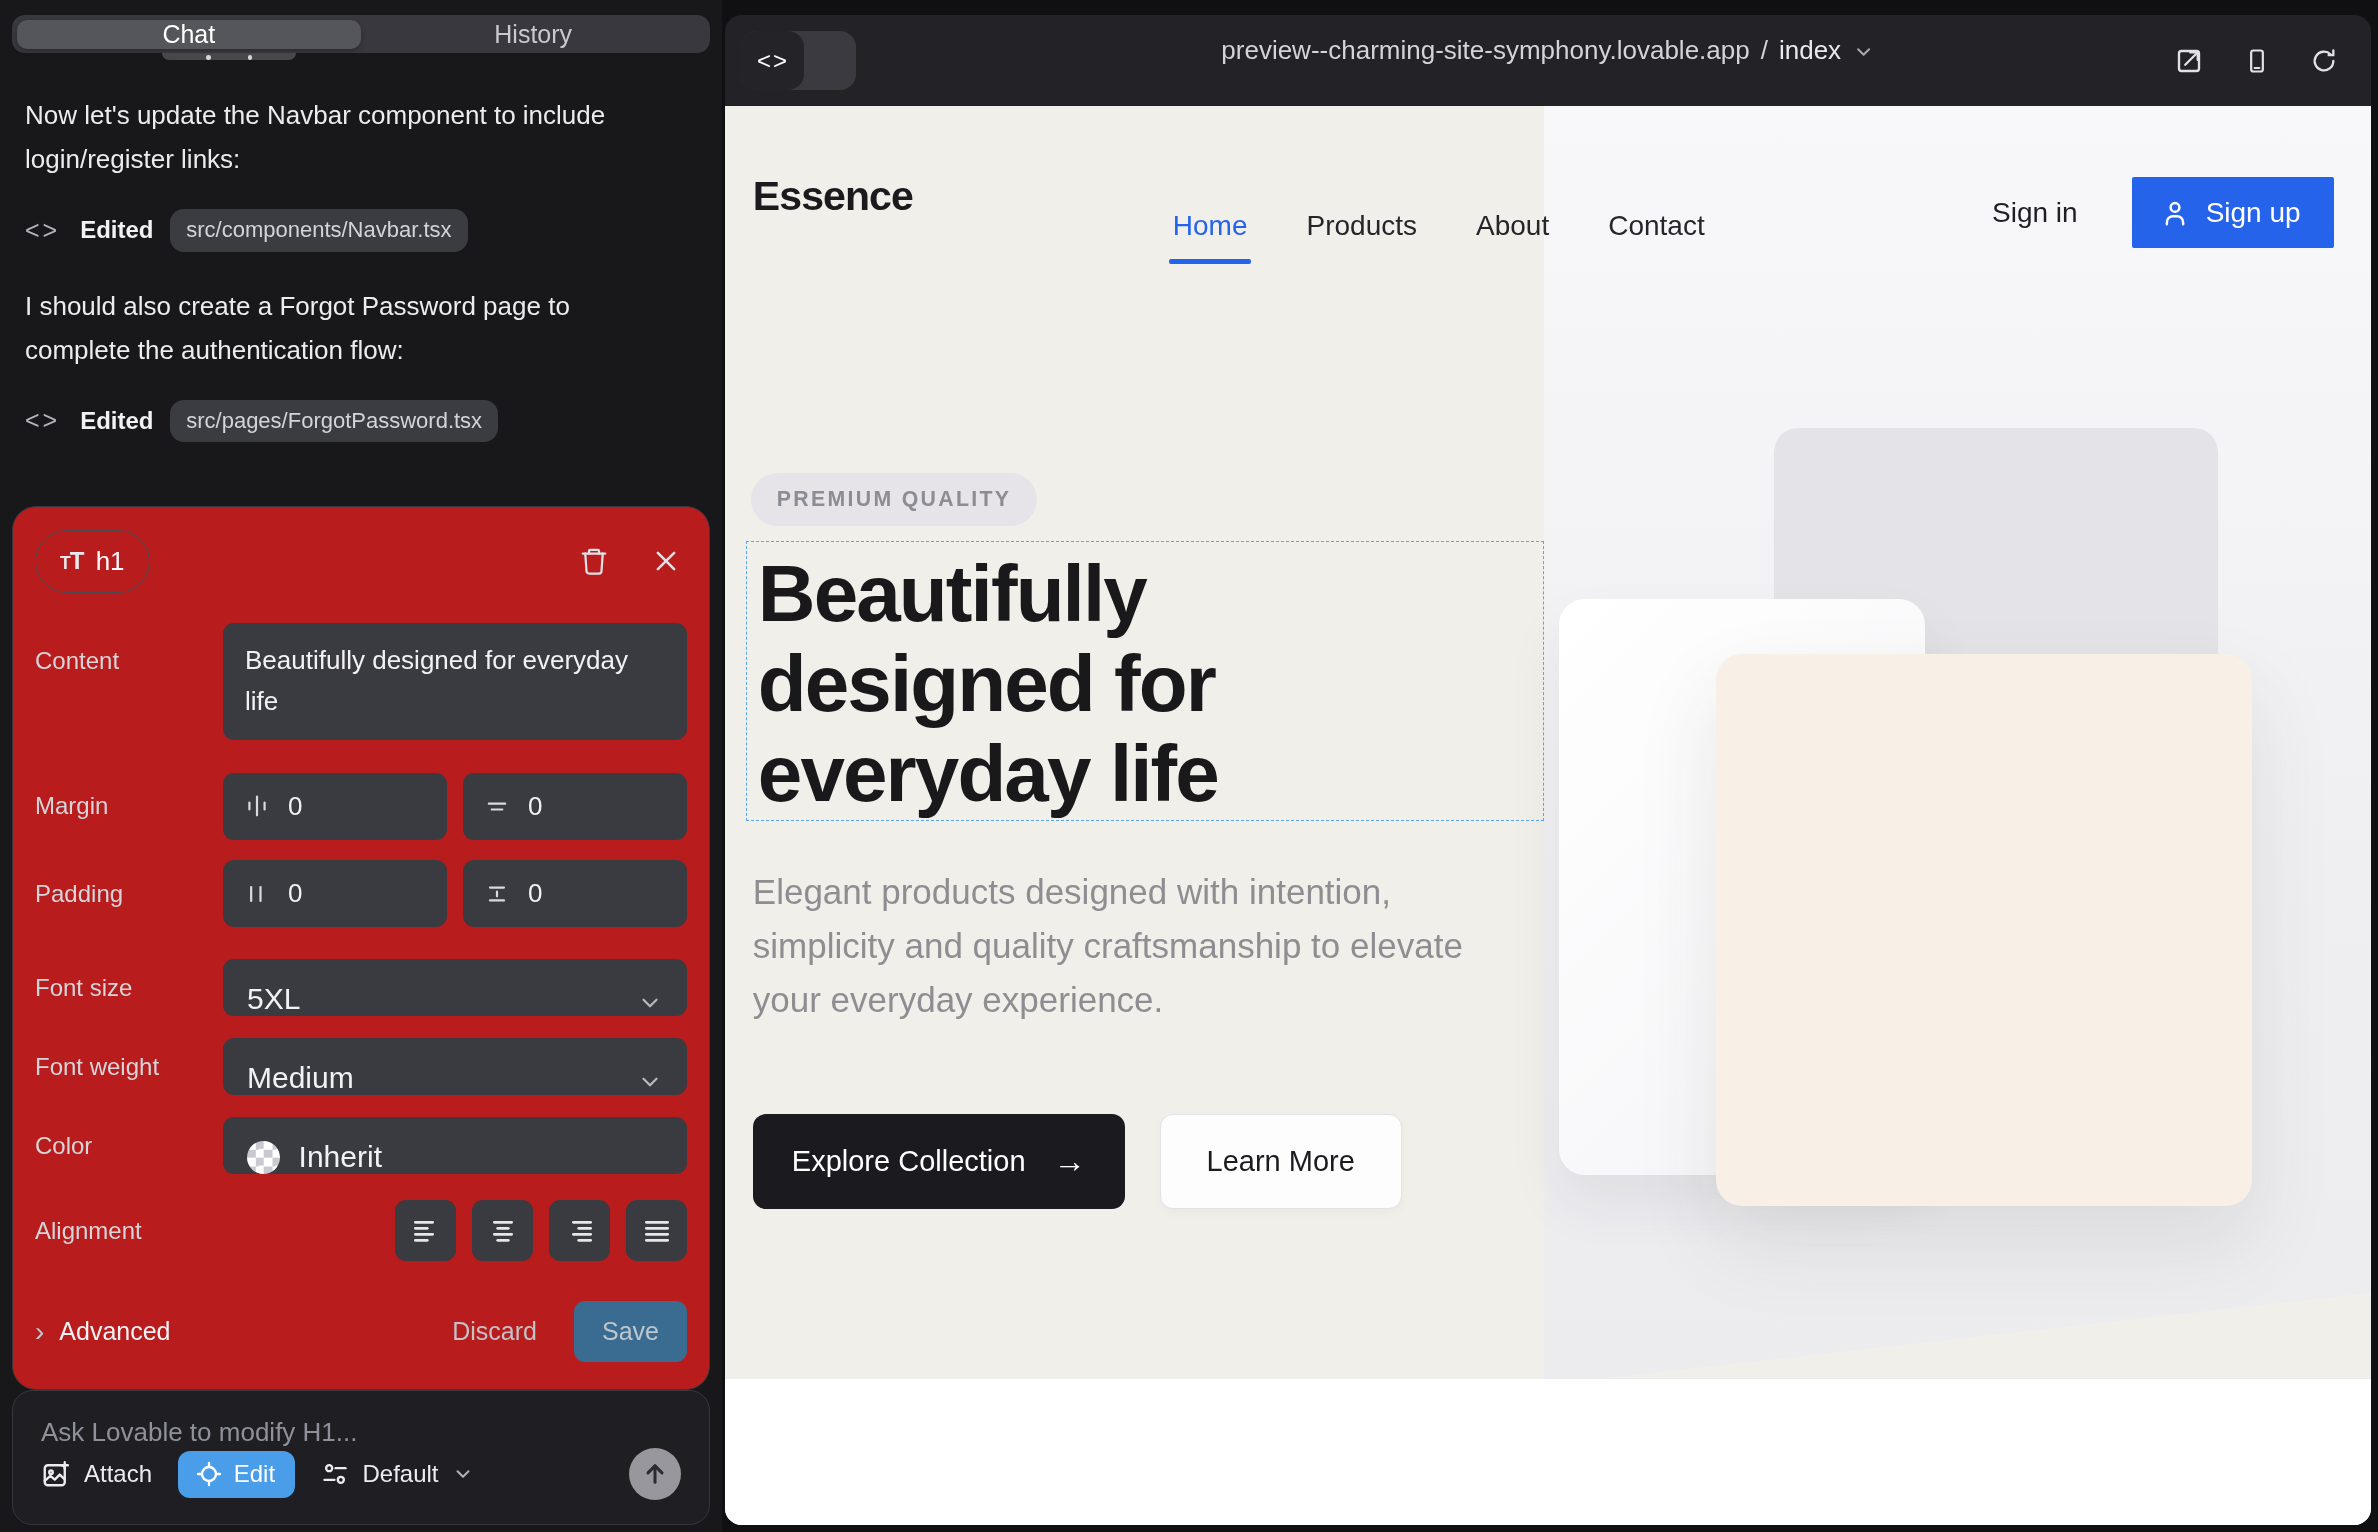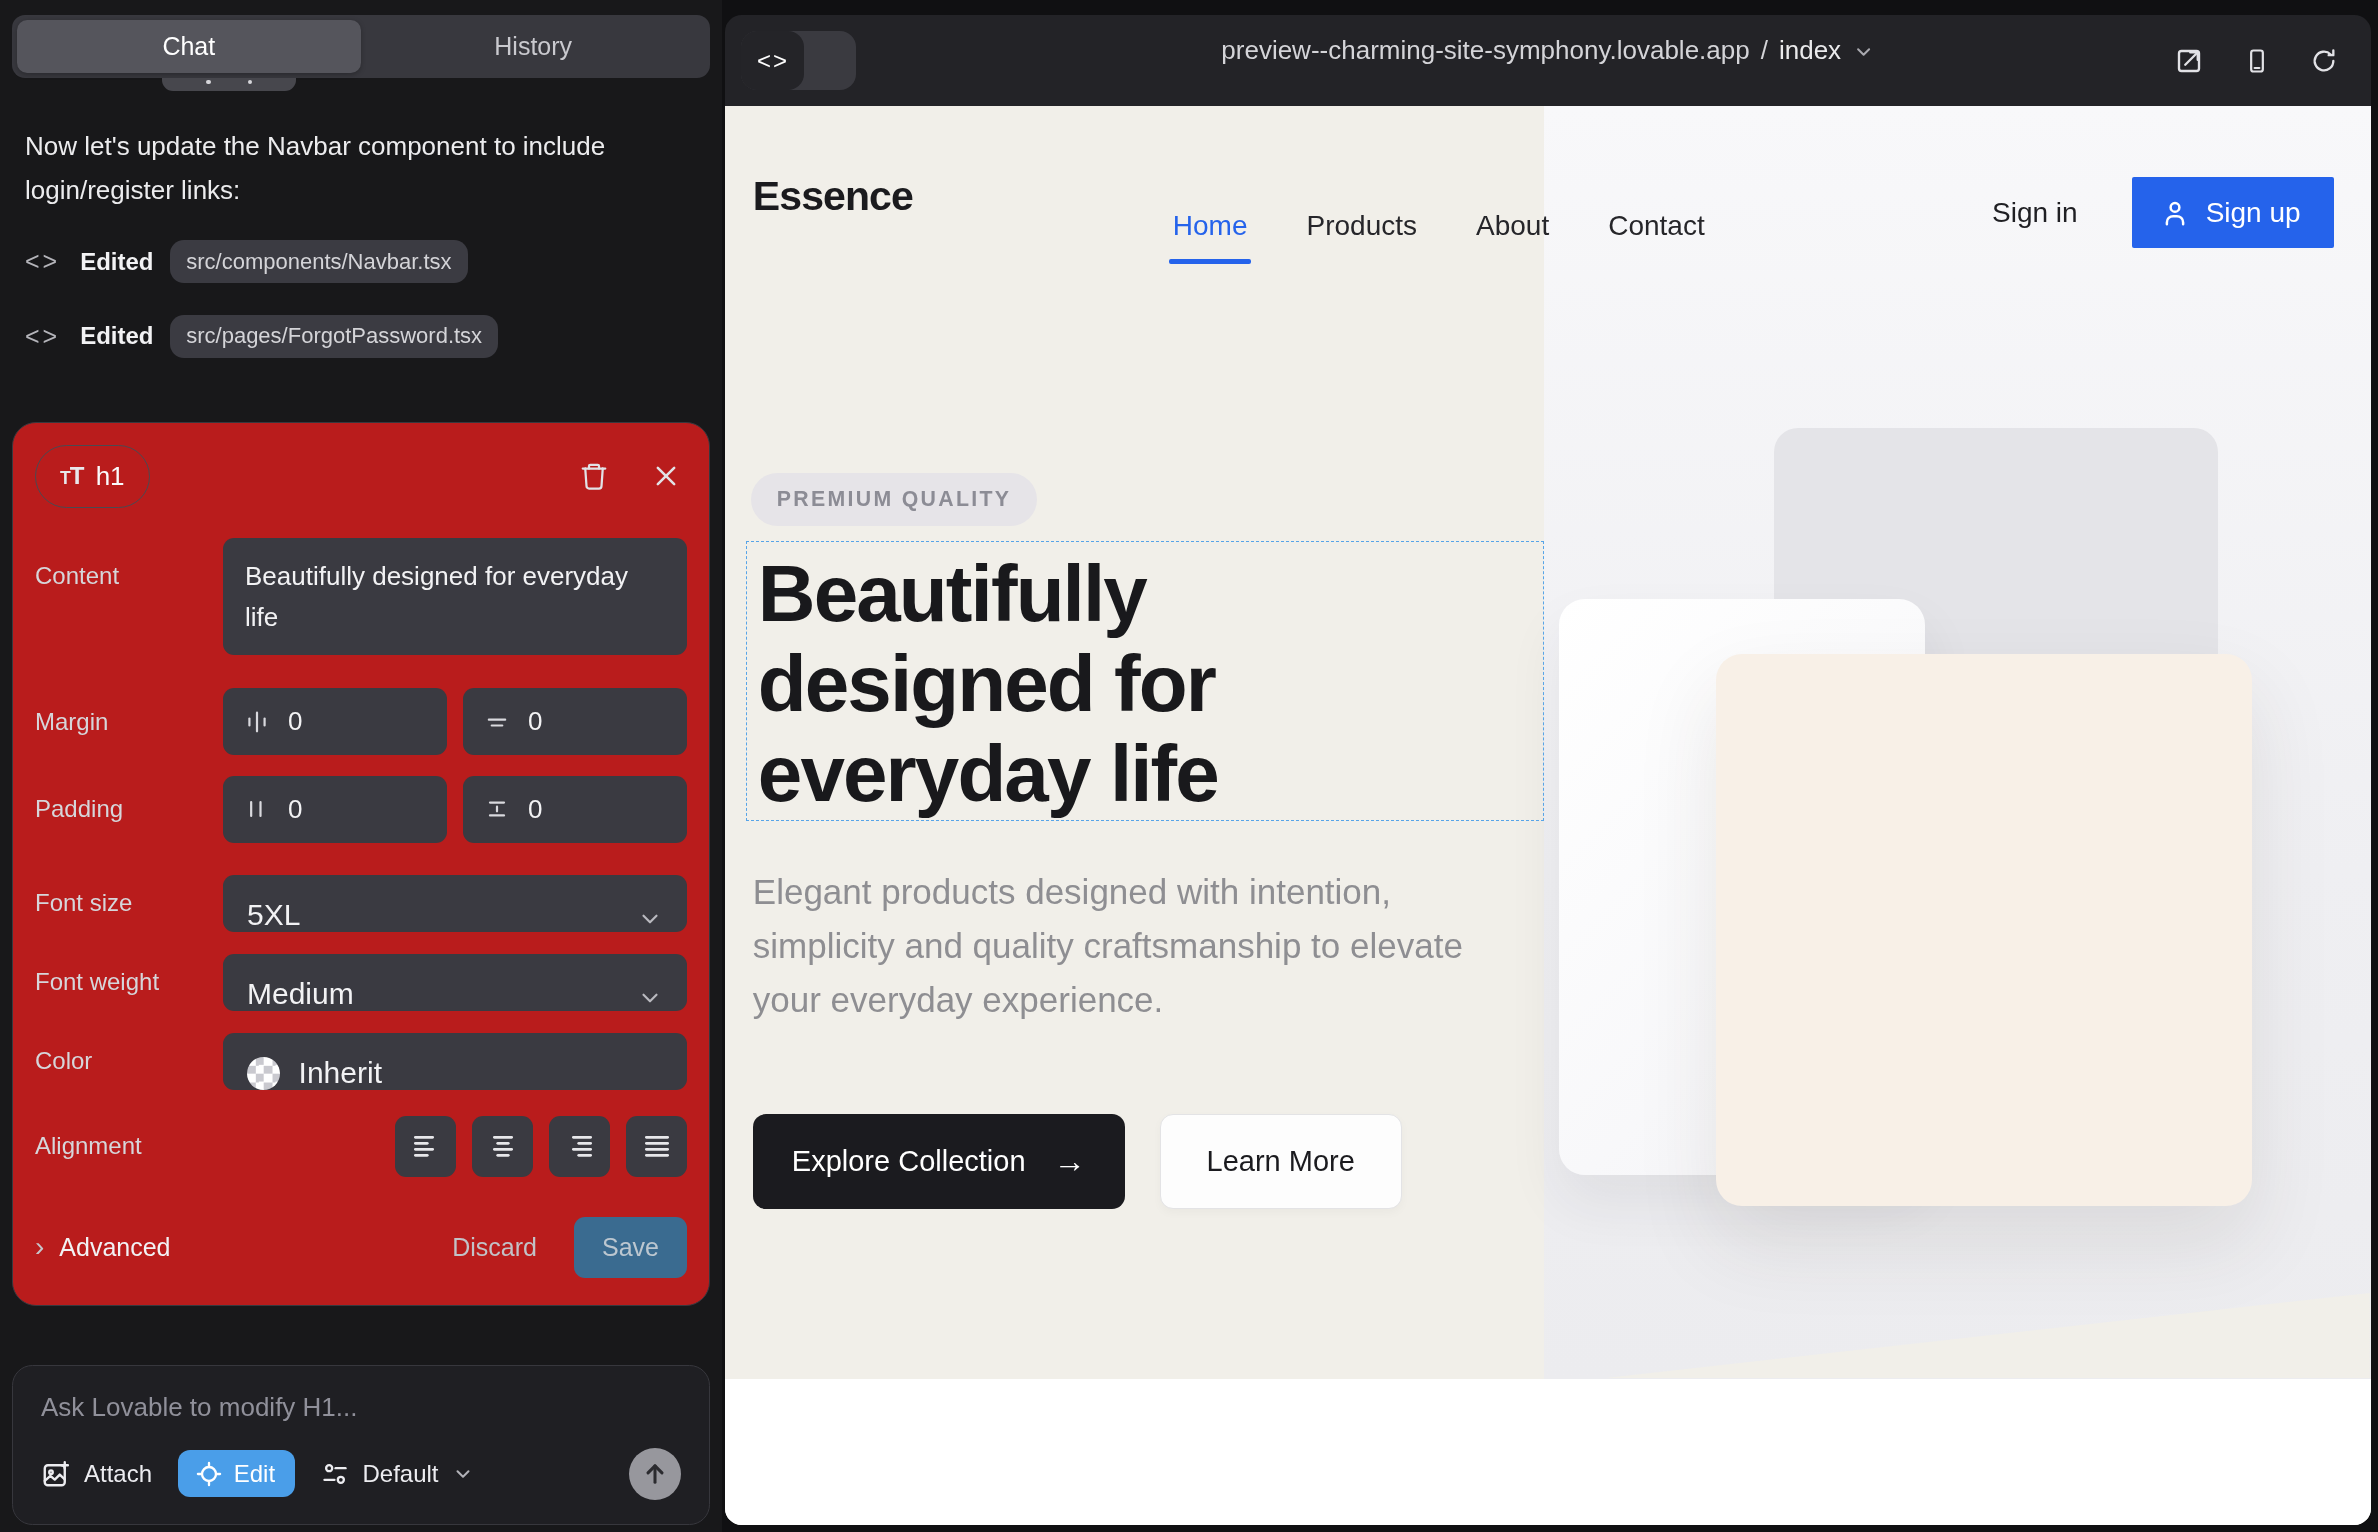--- a/index.html
+++ b/index.html
@@ -123,20 +123,21 @@
 
     <div class="messages">
       <div class="msg">Now let's update the Navbar component to include login/register links:</div>
 
       <div class="edited-row">
         <span class="code-glyph">&lt;&gt;</span>
         <span class="edited-label">Edited</span>
         <span class="file-chip">src/components/Navbar.tsx</span>
       </div>
 
+      <div class="msg">I should also create a Forgot Password page to complete the authentication flow:</div>
 
       <div class="edited-row">
         <span class="code-glyph">&lt;&gt;</span>
         <span class="edited-label">Edited</span>
         <span class="file-chip">src/pages/ForgotPassword.tsx</span>
       </div>
     </div>
 
     <div class="panel">
       <div class="panel-header">

